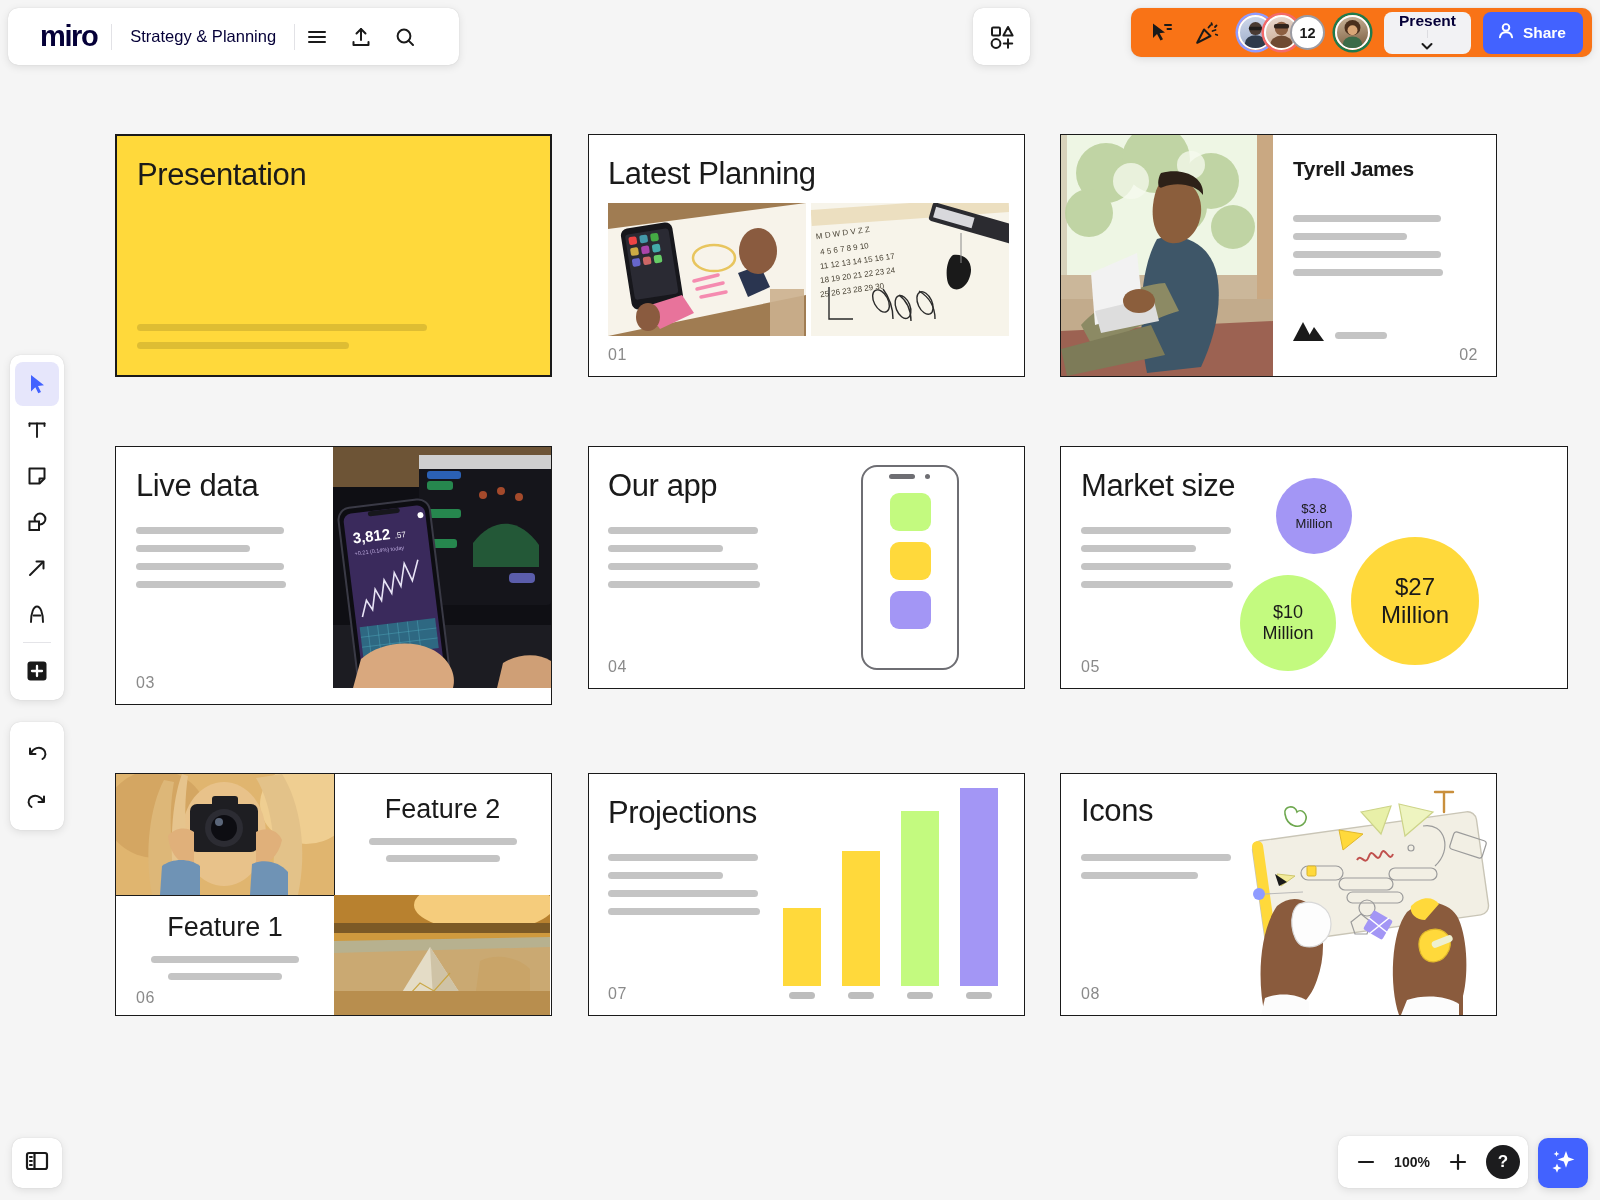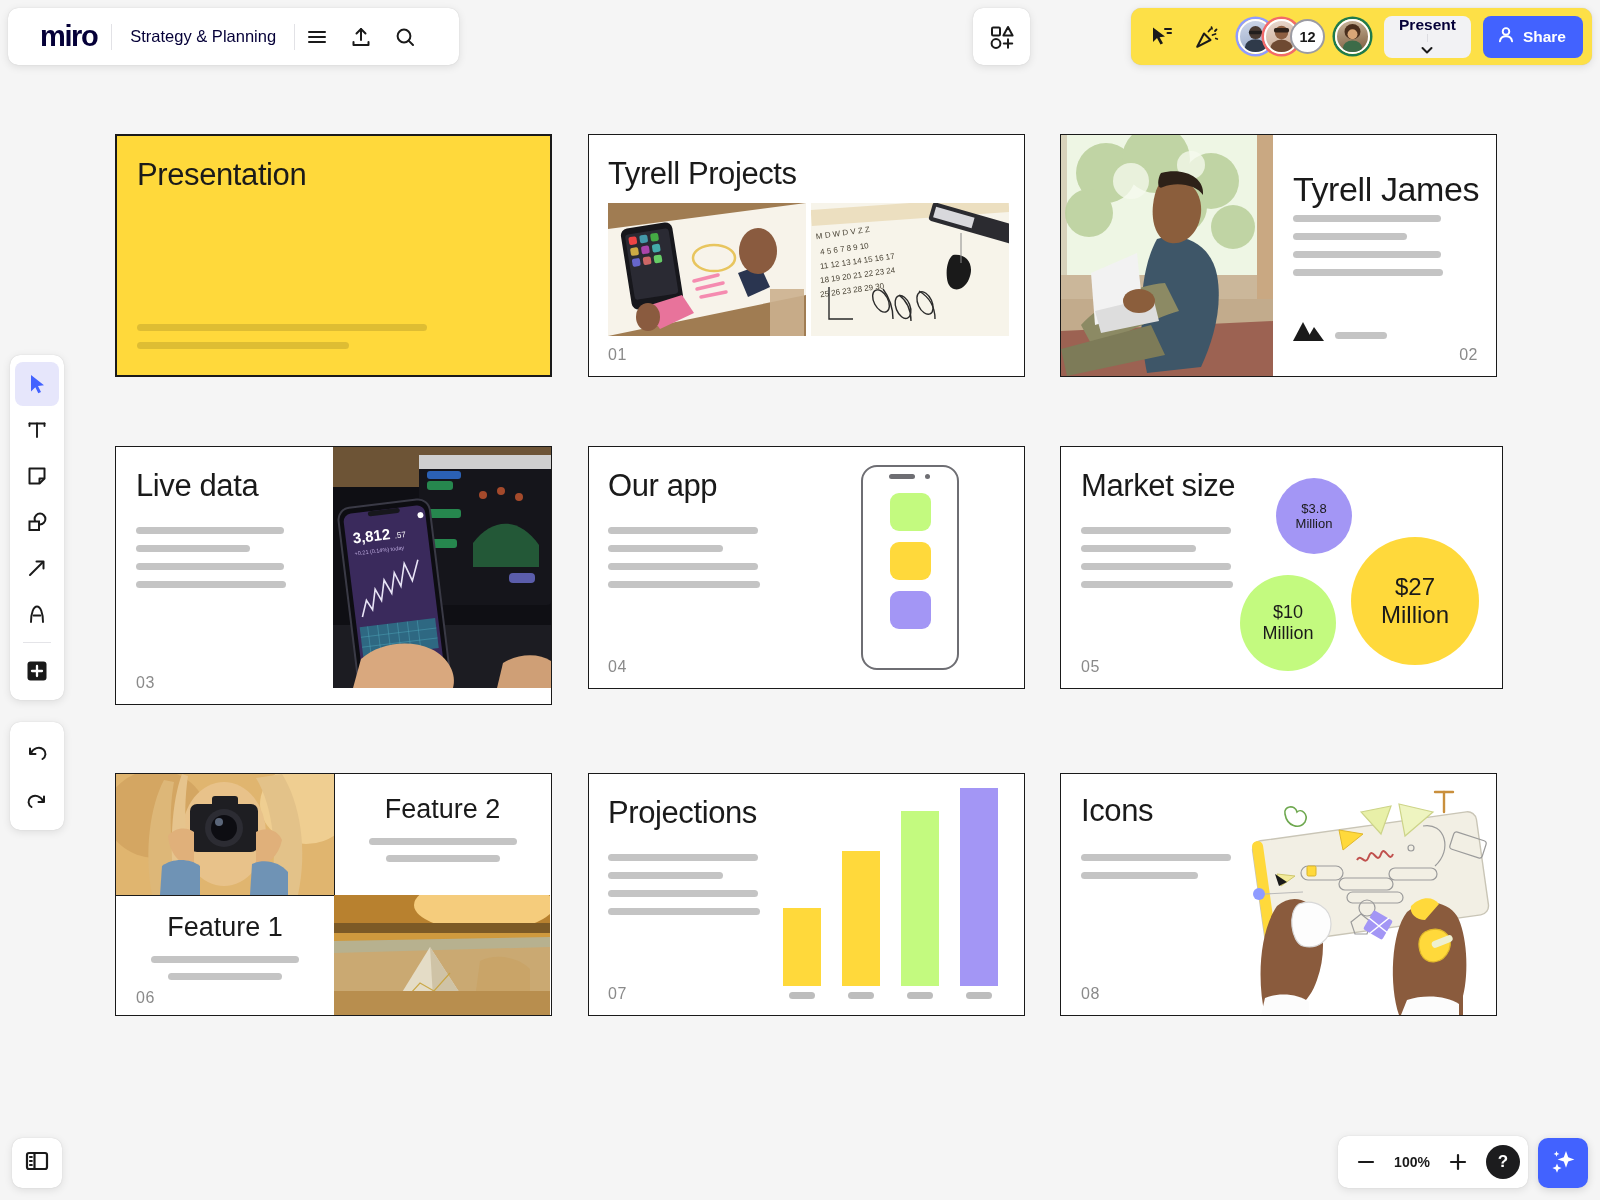--- a/index.html
+++ b/index.html
@@ -24,22 +24,22 @@
   .tb-icon { width: 44px; height: 44px; display: flex; align-items: center; justify-content: center; border-radius: 8px; cursor: pointer; }
 
   
   .tr-sticker {
     position: absolute; right: 570px; top: 8px; width: 57px; height: 57px;
     background: #fff; border-radius: 10px;
     box-shadow: 0 2px 8px rgba(0,0,0,.10), 0 0 1px rgba(0,0,0,.18);
     display: flex; align-items: center; justify-content: center; cursor: pointer;
   }
   .tr-bar {
-    position: absolute; right: 8px; top: 8px; height: 57px;
-    background: #fde047; border-radius: 10px;
+    position: absolute; right: 8px; top: 8px; height: 49px;
+    background: #f97316; border-radius: 10px;
     box-shadow: 0 2px 8px rgba(0,0,0,.10), 0 0 1px rgba(0,0,0,.18);
     display: flex; align-items: center; padding: 0 9px; gap: 4px;
   }
   .tr-icon { width: 42px; height: 42px; display: flex; align-items: center; justify-content: center; border-radius: 8px; cursor: pointer; }
 
   .avatars { display: flex; align-items: center; margin: 0 4px 0 6px; }
   .av {
     width: 35px; height: 35px; border-radius: 50%;
     background-size: cover; background-position: center;
     border: 2.5px solid #fff; position: relative;
@@ -371,21 +371,21 @@
 
   <div class="card" style="left:115px; top:134px; width:437px; height:243px; background:#ffd93b; border-width:2.5px;">
     <div class="card-title" style="left:20px; top:21px; font-size:31px;">Presentation</div>
     <div class="bars" style="left:20px; top:188px; width:290px;">
       <div class="bar-y" style="width:290px;"></div>
       <div class="bar-y" style="width:212px;"></div>
     </div>
   </div>
 
   <div class="card" style="left:588px; top:134px; width:437px; height:243px;">
-    <div class="card-title" style="left:19px; top:21px; font-size:31px;">Tyrell Projects</div>
+    <div class="card-title" style="left:19px; top:21px; font-size:31px;">Latest Planning</div>
     <div class="photo ph-phone" style="position:absolute; left:19px; top:68px; width:198px; height:133px;">
       <svg width="198" height="133" viewBox="0 0 198 133" style="display:block">
         <rect width="198" height="133" fill="#a07c52"></rect>
         <path d="M0 26 L198 0 L198 92 L0 133 Z" fill="#f7f3ea"></path>
         <rect x="18" y="22" width="52" height="82" rx="7" fill="#17171c" transform="rotate(-9 44 63)"></rect>
         <g transform="rotate(-9 44 63)">
           <rect x="22" y="28" width="44" height="66" rx="3" fill="#2a2a33"></rect>
           <g fill="#e44">
             <rect x="25" y="31" width="8" height="8" rx="2"></rect>
               <rect x="36" y="31" width="8" height="8" rx="2" fill="#49a"></rect>
@@ -470,21 +470,21 @@
         <path d="M100 38 C122 32 144 42 142 60 C136 50 116 46 102 52 C96 56 96 44 100 38 Z" fill="#2d2118"></path>
 
         <path d="M20 190 C40 168 74 150 104 148 L118 176 C92 184 56 200 34 216 Z" fill="#8c8a64"></path>
         <path d="M0 214 L90 190 L104 220 L6 241 Z" fill="#7d7b58"></path>
 
         <path d="M30 138 L76 118 L82 176 L34 190 Z" fill="#f2f2f2"></path>
         <path d="M34 176 L92 162 L98 186 L40 198 Z" fill="#dddddd"></path>
         <ellipse cx="78" cy="166" rx="16" ry="12" fill="#8b5e3c"></ellipse>
       </svg>
     </div>
-    <div class="card-title" style="left:232px; top:35px; font-size:34px;">Tyrell James</div>
+    <div class="card-title" style="left:232px; top:22px; font-size:21px;font-weight:bold;">Tyrell James</div>
     <div class="bars" style="left:232px; top:80px;">
       <div class="bar" style="width:148px;"></div>
       <div class="bar" style="width:114px;"></div>
       <div class="bar" style="width:148px;"></div>
       <div class="bar" style="width:150px;"></div>
     </div>
     <div style="position:absolute; left:232px; bottom:30px;">
       <svg width="32" height="22" viewBox="0 0 32 22">
           <path d="M10 2 L20 21 L0 21 Z" fill="#1a1a1a"></path>
           <path d="M21 7 L31 21 L13 21 Z" fill="#1a1a1a"></path>
@@ -566,21 +566,21 @@
     <div class="mock-phone" style="left:272px; top:18px; width:98px; height:205px;">
       <div class="mock-notch" style="left:26px; top:7px; width:26px;"></div>
       <div class="mock-dot" style="left:62px; top:7px;"></div>
       <div class="mock-tile" style="left:27px; top:26px; width:41px; height:38px; background:#c3fa7f;"></div>
       <div class="mock-tile" style="left:27px; top:75px; width:41px; height:38px; background:#ffd93b;"></div>
       <div class="mock-tile" style="left:27px; top:124px; width:41px; height:38px; background:#a396f5;"></div>
     </div>
     <div class="card-num" style="left:19px; bottom:12px;">04</div>
   </div>
 
-  <div class="card" style="left:1060px; top:446px; width:443px; height:243px;">
+  <div class="card" style="left:1060px; top:446px; width:508px; height:243px;">
     <div class="card-title" style="left:20px; top:21px; font-size:31px;">Market size</div>
     <div class="bars" style="left:20px; top:80px;">
       <div class="bar" style="width:150px;"></div>
       <div class="bar" style="width:115px;"></div>
       <div class="bar" style="width:150px;"></div>
       <div class="bar" style="width:152px;"></div>
     </div>
 
     <div class="bubble" style="left:215px; top:31px; width:76px; height:76px; background:#a396f5; font-size:13px;">
       <span>$3.8</span>

